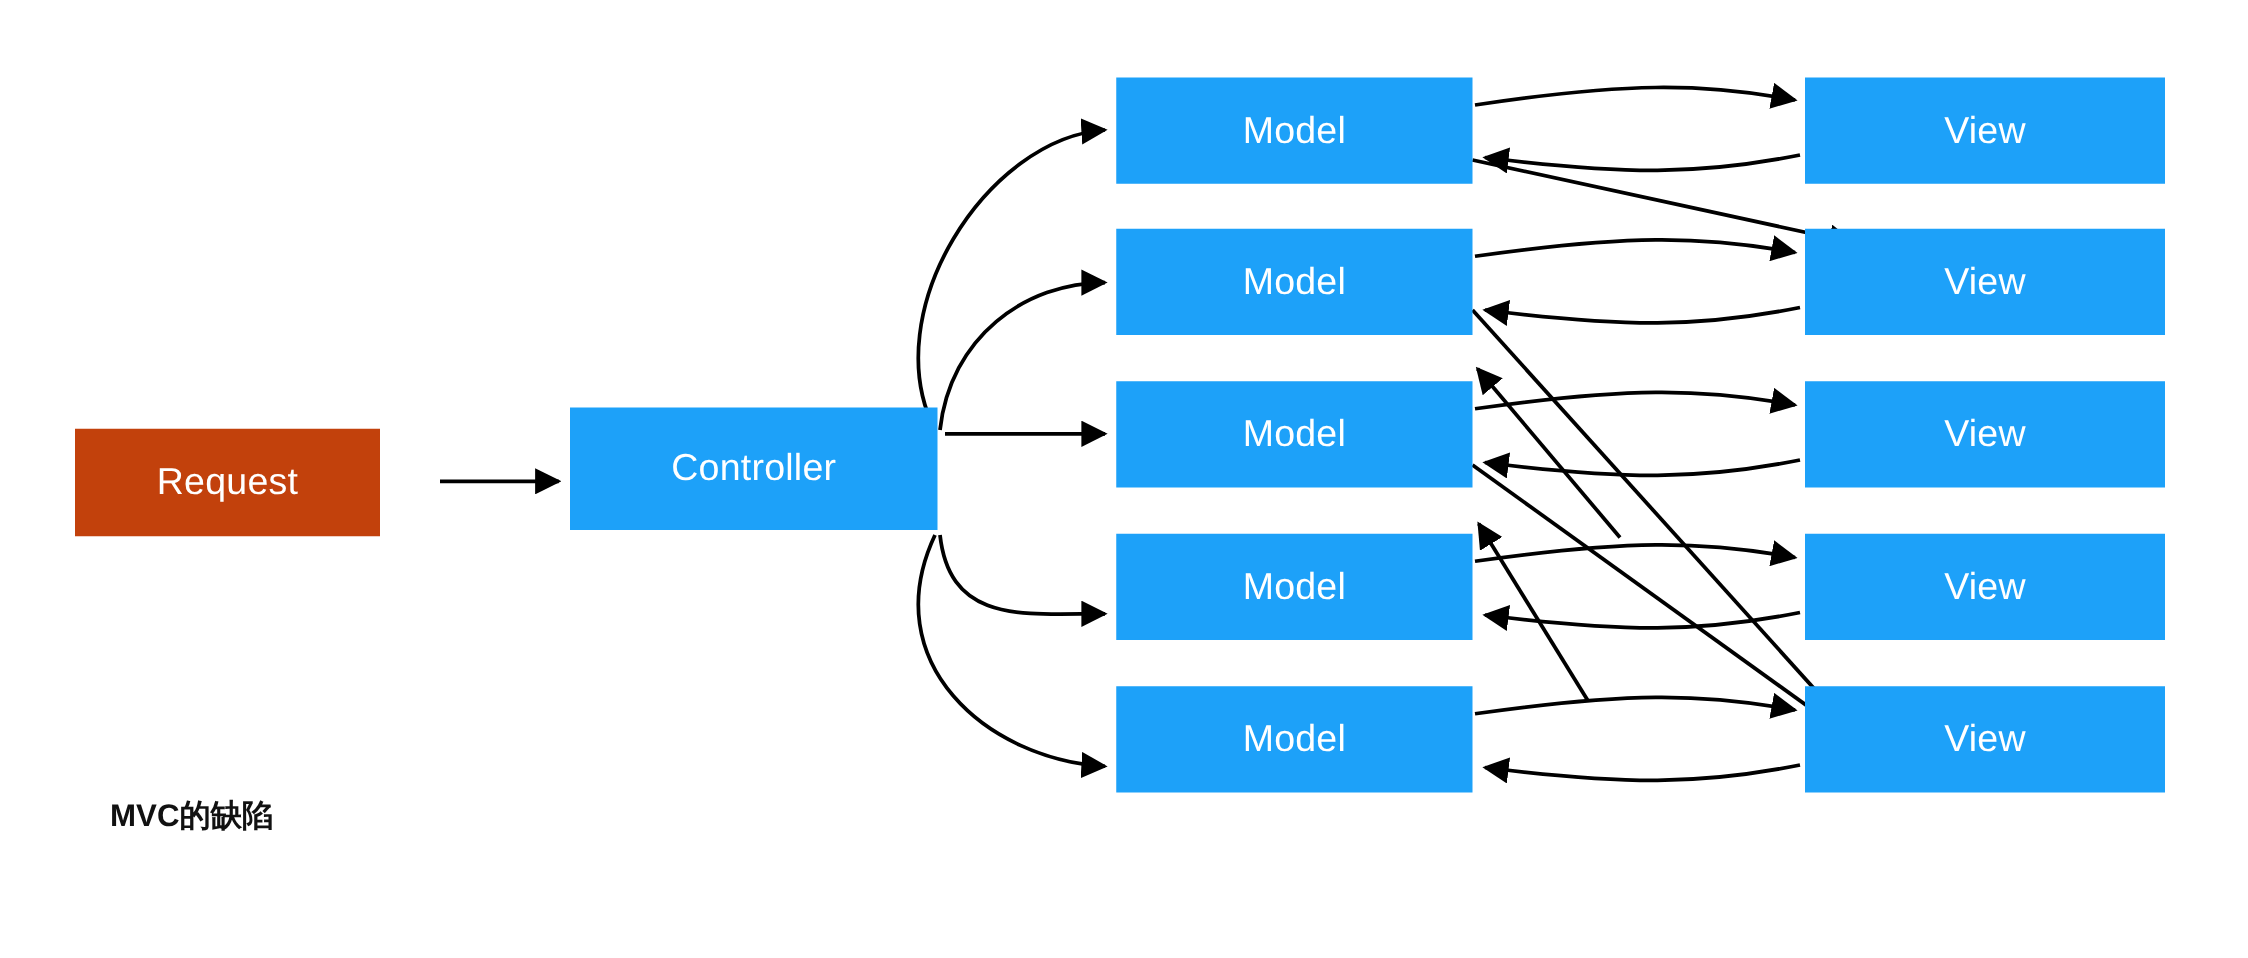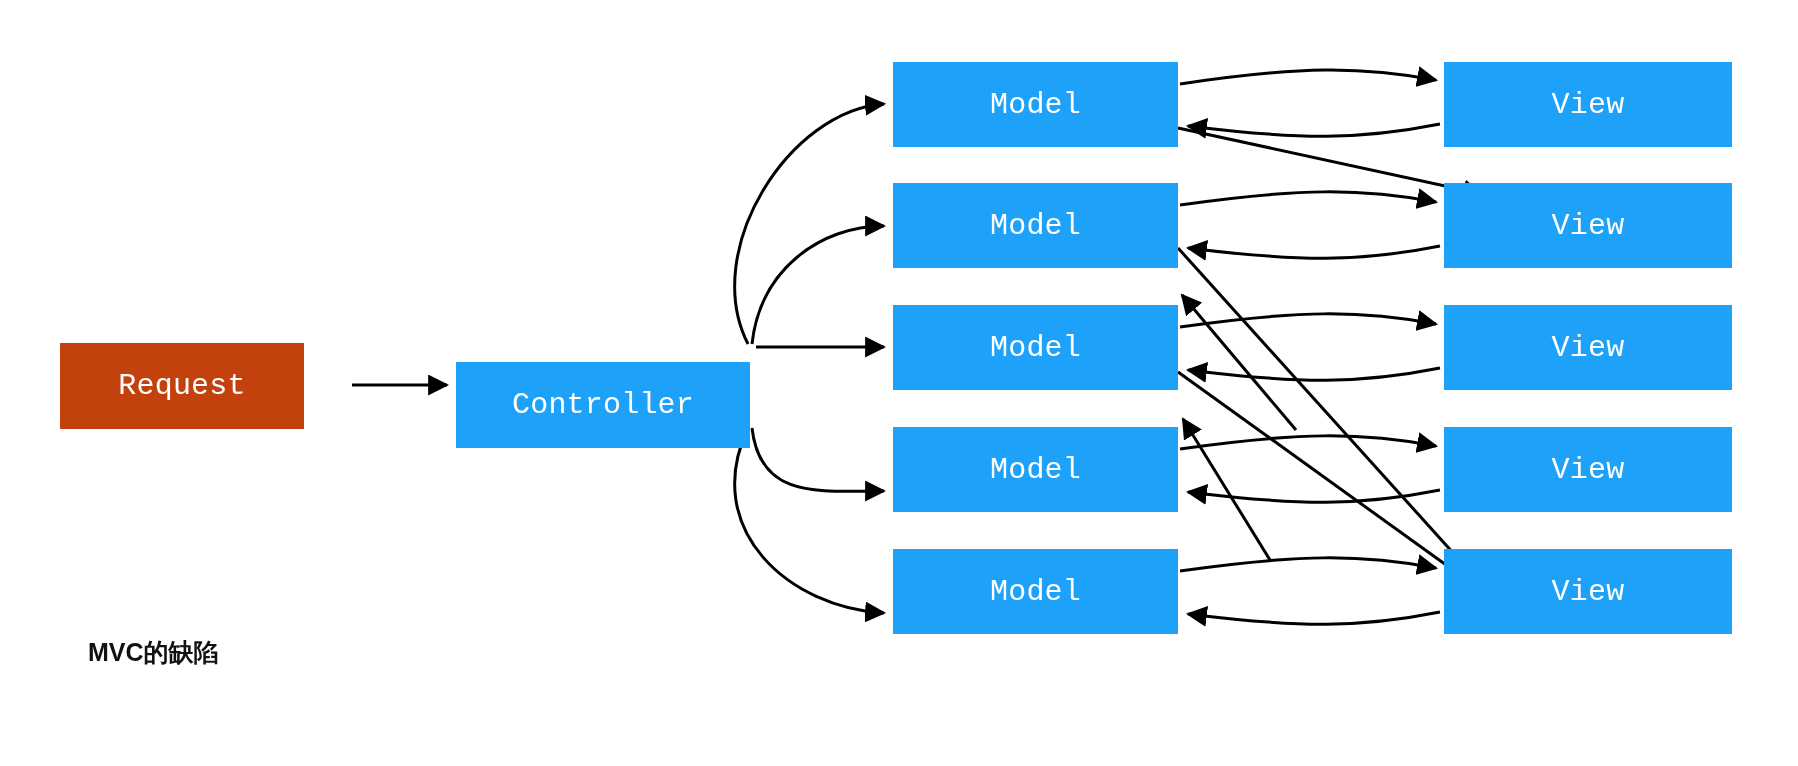--- a/index.html
+++ b/index.html
@@ -17,21 +17,20 @@
   }
   .node{
     position:absolute;
     display:flex;align-items:center;justify-content:center;
     color:#ffffff;
     font-size:30px;
     font-weight:400;
     letter-spacing:0.2px;
     box-sizing:border-box;
     user-select:none;
-    font-family:Liberation Mono, monospace;
   }
   .edges{
     position:absolute;left:0;top:0;
     width:1798px;height:766px;
     pointer-events:none;
   }
   #caption{
     position:absolute;
     font-size:25px;
     font-weight:700;
@@ -72,21 +71,21 @@
         <path d="M 1270 560 L 1183 419" marker-end="url(#arrow)" stroke="#000000" stroke-width="3" fill="none"></path>
         <path d="M 1178 248 L 1492 596" marker-end="url(#arrow)" stroke="#000000" stroke-width="3" fill="none"></path>
         <path d="M 1178 372 L 1492 598" marker-end="url(#arrow)" stroke="#000000" stroke-width="3" fill="none"></path>
       </g>
   </svg>
 
   <div id="node-layer">
       <div class="node" style="left: 60px; top: 343px; width: 244px; height: 86px; background: #c2410c;">
         <span style="color: rgb(255, 255, 255);">Request</span>
       </div>
-      <div class="node" style="left: 456px; top: 362px; width: 294px; height: 86px; background: rgb(29, 161, 249);">
+      <div class="node" style="left: 456px; top: 326px; width: 294px; height: 98px; background: rgb(29, 161, 249);">
         <span style="color: rgb(255, 255, 255);">Controller</span>
       </div>
       <div class="node" style="left: 893px; top: 62px; width: 285px; height: 85px; background: rgb(29, 161, 249);">
         <span style="color: rgb(255, 255, 255);">Model</span>
       </div>
       <div class="node" style="left: 893px; top: 183px; width: 285px; height: 85px; background: rgb(29, 161, 249);">
         <span style="color: rgb(255, 255, 255);">Model</span>
       </div>
       <div class="node" style="left: 893px; top: 305px; width: 285px; height: 85px; background: rgb(29, 161, 249);">
         <span style="color: rgb(255, 255, 255);">Model</span>

